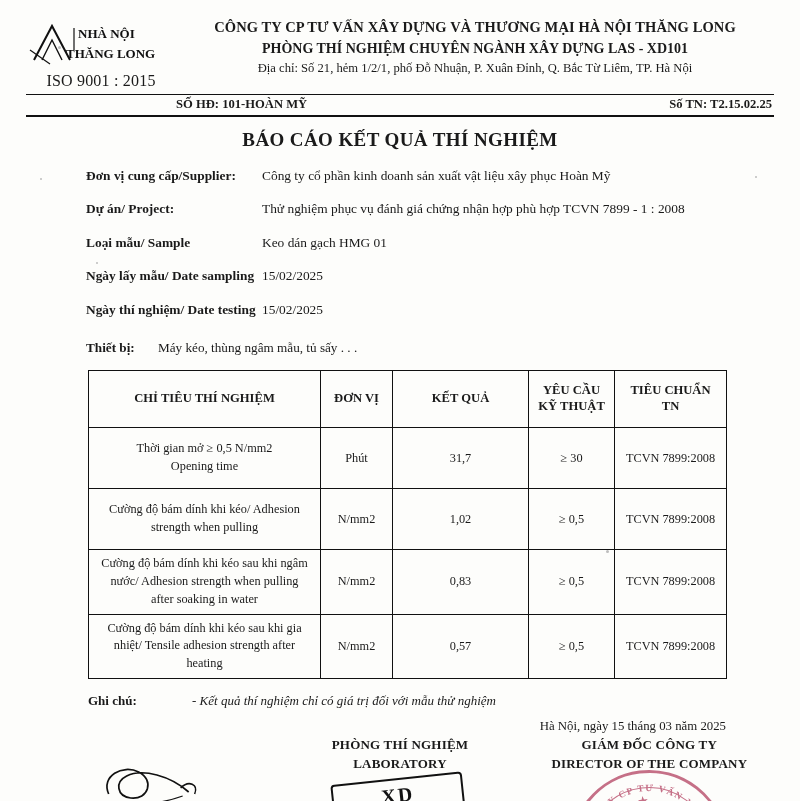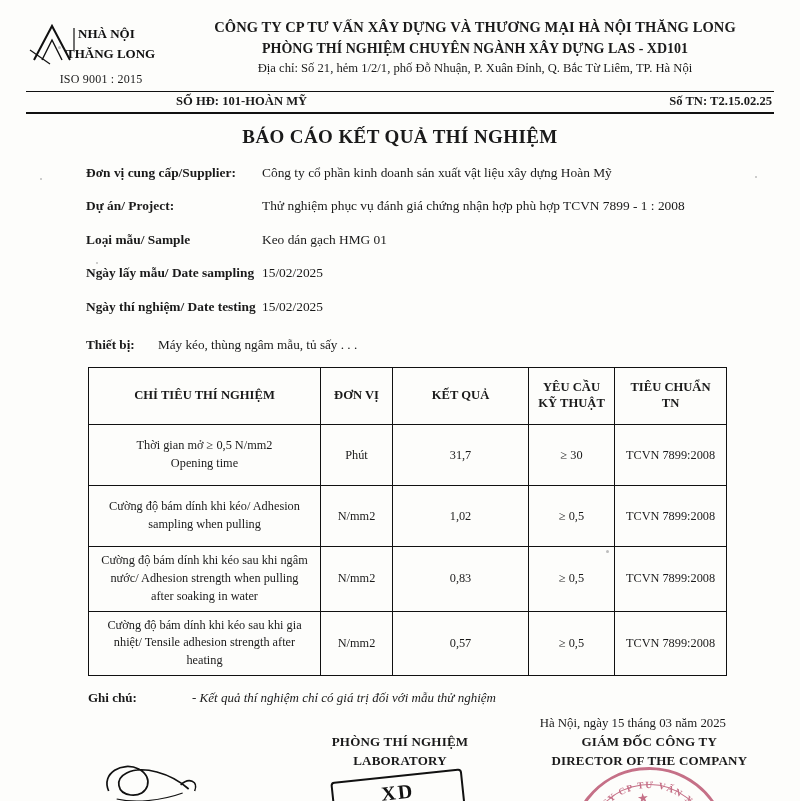--- a/index.html
+++ b/index.html
@@ -35,21 +35,21 @@
     padding-top: 6px;
   }
   .logo-mark {
     position: relative;
     display: block;
     width: 150px;
     height: 46px;
   }
   .logo-mark svg { display:block; }
   .logo-iso {
-    font-size: 12px;
+    font-size: 16px;
     letter-spacing: .2px;
     margin-top: 6px;
     font-family: "Liberation Serif", serif;
   }
   .header-text {
     flex: 1;
     text-align: center;
     padding-top: 4px;
   }
   .co-name {
@@ -299,21 +299,21 @@
     <span>SỐ HĐ: 101-HOÀN MỸ</span>
     <span>Số TN: T2.15.02.25</span>
   </div>
   <hr class="hr-thick">
 
   <div class="doc-title">BÁO CÁO KẾT QUẢ THÍ NGHIỆM</div>
 
   <div class="info">
     <div class="info-row">
       <div class="info-label">Đơn vị cung cấp/Supplier:</div>
-      <div class="info-value">Công ty cổ phần kinh doanh sản xuất vật liệu xây dựng Hoàn Mỹ</div>
+      <div class="info-value">Công ty cổ phần kinh doanh sản xuất vật liệu xây phục Hoàn Mỹ</div>
     </div>
     <div class="info-row">
       <div class="info-label">Dự án/ Project:</div>
       <div class="info-value">Thử nghiệm phục vụ đánh giá chứng nhận hợp phù hợp TCVN 7899 - 1 : 2008</div>
     </div>
     <div class="info-row">
       <div class="info-label">Loại mẫu/ Sample</div>
       <div class="info-value">Keo dán gạch HMG 01</div>
     </div>
     <div class="info-row">
@@ -358,21 +358,21 @@
             <div>Opening time</div>
           </td>
           <td class="c">Phút</td>
           <td class="c">31,7</td>
           <td class="c">≥ 30</td>
           <td class="c">TCVN 7899:2008</td>
         </tr>
         <tr>
           <td class="crit">
             <div>Cường độ bám dính khi kéo/ Adhesion</div>
-            <div>sampling when pulling</div>
+            <div>strength when pulling</div>
           </td>
           <td class="c">N/mm2</td>
           <td class="c">1,02</td>
           <td class="c">≥ 0,5</td>
           <td class="c">TCVN 7899:2008</td>
         </tr>
         <tr>
           <td class="crit">
             <div>Cường độ bám dính khi kéo sau khi ngâm</div>
             <div>nước/ Adhesion strength when pulling</div>

